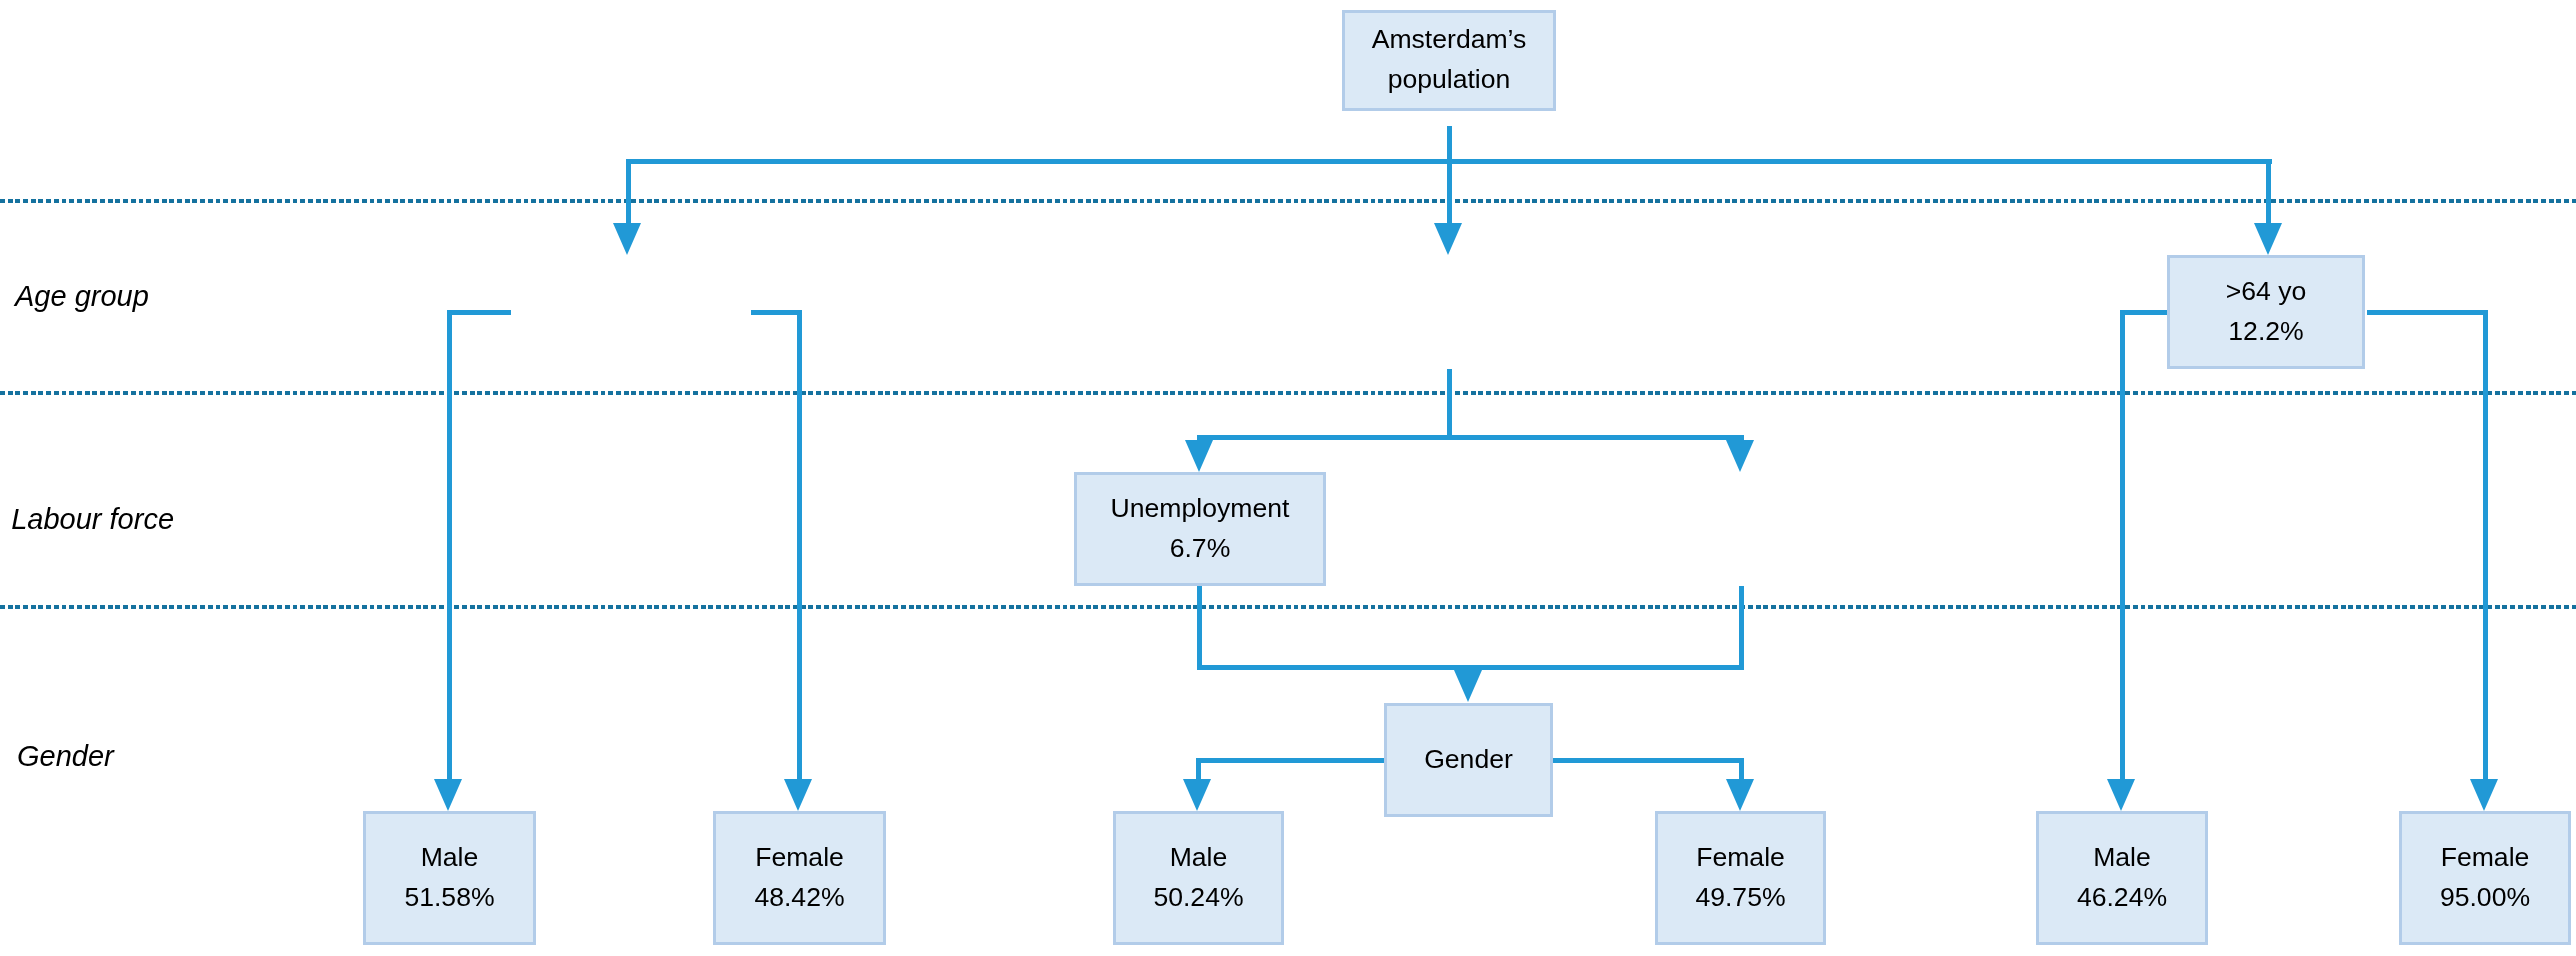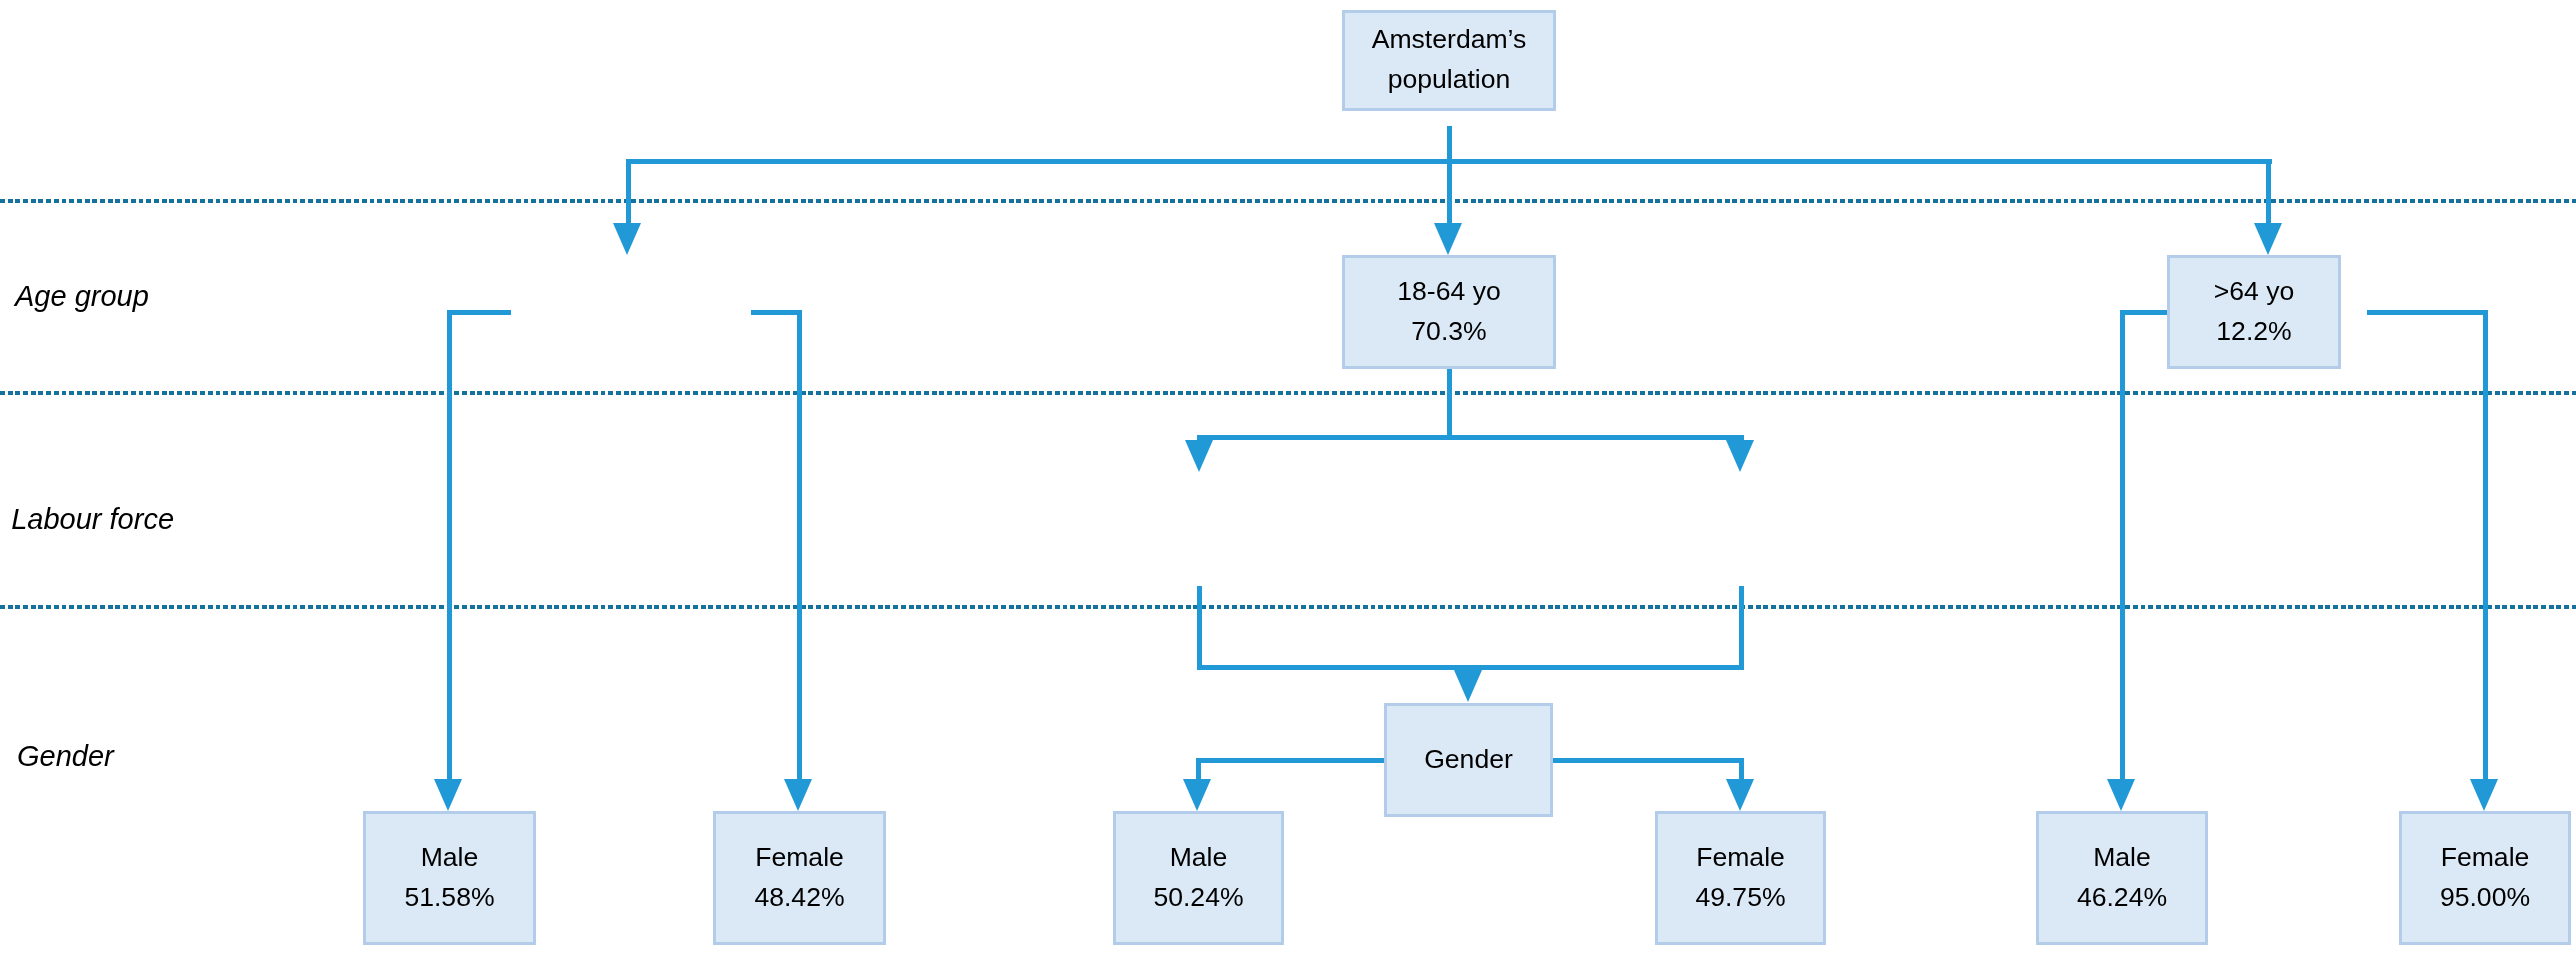--- a/index.html
+++ b/index.html
@@ -117,30 +117,30 @@
   <div class="hline" style="left:2367px; top:310px; width:121px"></div>
   <div class="vline" style="left:2483px; top:310px; height:472px"></div>
   <div class="arrow" style="left:2470px; top:779px"></div>
 
   <div class="node" style="left:1342px; top:9.8px; width:214px; height:101px">
     <span>Amsterdam’s</span>
     <span>population</span>
   </div>
 
 
-  <div class="node" style="left:1342px; top:255px; width:214px; height:114px">
-    <span>18-64 yo</span>
-    <span>70.3%</span>
-  </div>
 
-  <div class="node" style="left:2167px; top:255px; width:174px; height:114px">
+  <div class="node" style="left:2167px; top:255px; width:198px; height:114px">
     <span>&gt;64 yo</span>
     <span>12.2%</span>
   </div>
 
+  <div class="node" style="left:1074px; top:472px; width:252px; height:114px">
+    <span>Unemployment</span>
+    <span>6.7%</span>
+  </div>
 
 
   <div class="node" style="left:1384px; top:703px; width:169px; height:114px">
     <span>Gender</span>
   </div>
 
   <div class="node" style="left:363px; top:811px; width:173px; height:134px">
     <span>Male</span>
     <span>51.58%</span>
   </div>

